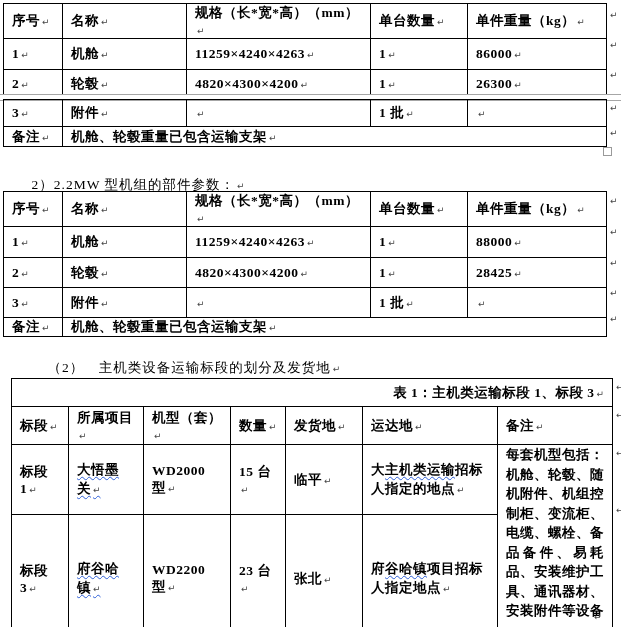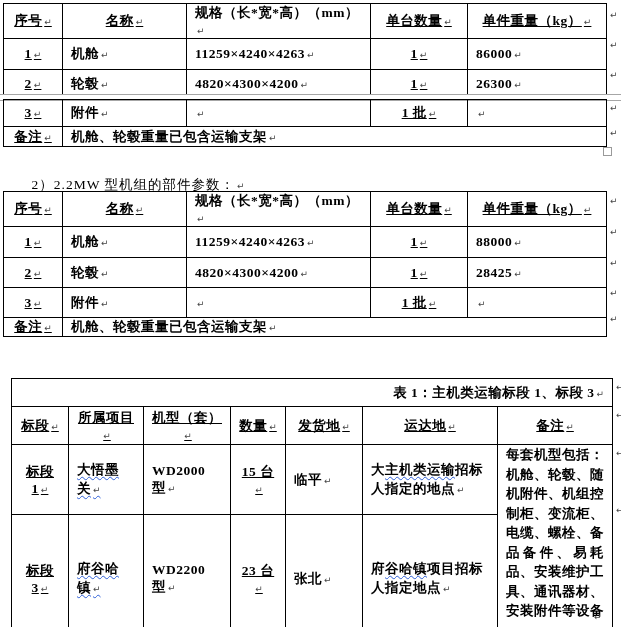--- a/index.html
+++ b/index.html
@@ -1,21 +1,21 @@
 <!DOCTYPE html>
 <html><head>
 <meta charset="utf-8">
 <style>
   html,body{margin:0;padding:0;background:#fff;}
   #page{position:relative;width:621px;height:627px;background:#fff;overflow:hidden;
         font-family:"Liberation Serif","DejaVu Serif",serif;color:#000;}
   table.doc-table{position:absolute;border-collapse:collapse;table-layout:fixed;}
   table.doc-table td{border:1px solid #000;font-size:13.5px;font-weight:bold;
         padding:0 8px;letter-spacing:0.5px;overflow:hidden;vertical-align:middle;}
-  td.c{text-align:center;padding:0 2px;text-decoration:underline;}
+  td.c{padding:0 2px;}
   td.empty-spec{padding-left:44px;}
   td.empty-weight{padding-left:10px;}
   .t12{left:3px;width:603px;}
   .t3{left:11px;width:601px;}
   .split{position:absolute;left:0;top:94px;width:621px;height:5px;
         border-top:1px solid #a6a6a6;border-bottom:1px solid #a6a6a6;background:#fff;}
   .para{position:absolute;font-size:13.5px;letter-spacing:1px;white-space:pre;}
   .pilcrow{font-size:9px;color:#454545;margin-left:2px;font-weight:normal;
         font-family:"DejaVu Sans",sans-serif;letter-spacing:0;}
   .mark{position:absolute;font-size:9px;color:#454545;
@@ -134,20 +134,23 @@
         <td class="c">1 批<span class="pilcrow">↵</span></td>
         <td class="empty-weight"><span class="pilcrow">↵</span></td>
       </tr>
       <tr style="height:19px">
         <td class="c">备注<span class="pilcrow">↵</span></td>
         <td colspan="4">机舱、轮毂重量已包含运输支架<span class="pilcrow">↵</span></td>
       </tr>
     </tbody>
   </table>
 
+  <div class="para" style="top:343px;left:30px">
+    <span>（2）　主机类设备运输标段的划分及发货地<span class="pilcrow">↵</span></span>
+  </div>
 
   <table class="doc-table t3" style="top:378px">
     <colgroup>
         <col style="width:57px">
         <col style="width:75px">
         <col style="width:87px">
         <col style="width:55px">
         <col style="width:77px">
         <col style="width:135px">
         <col style="width:115px">

